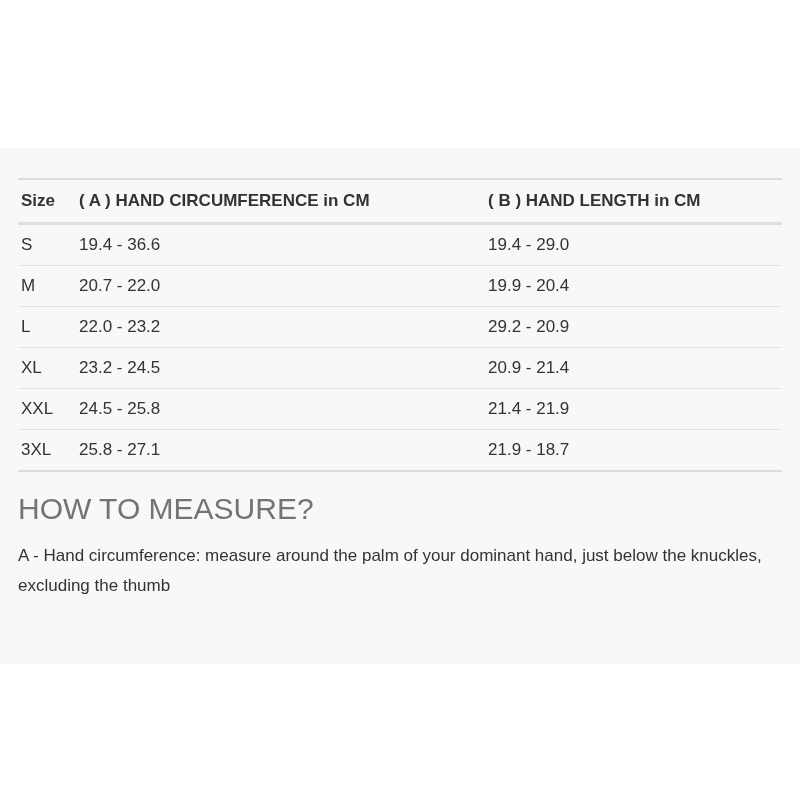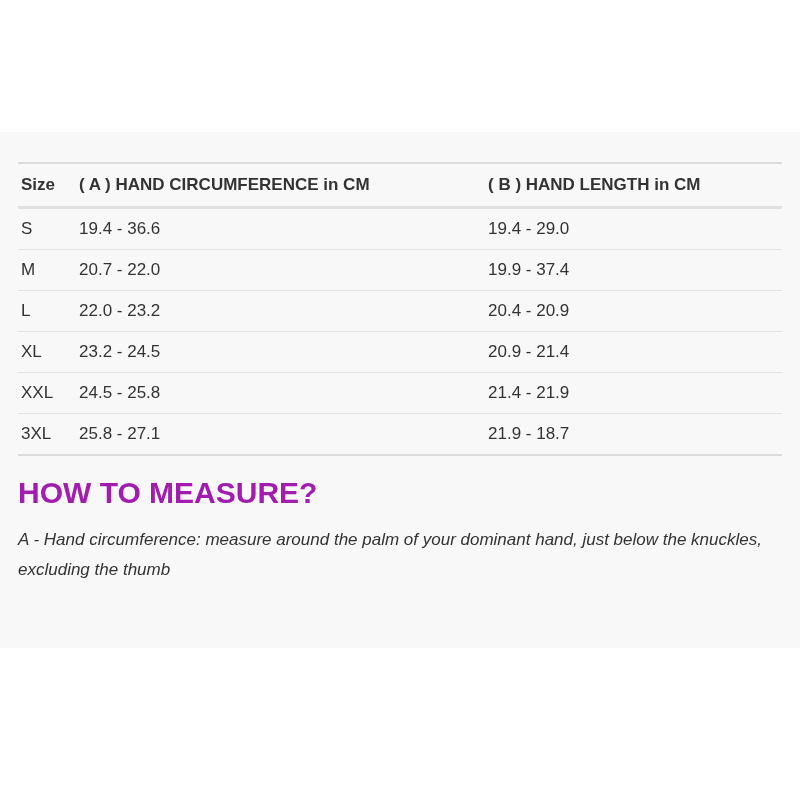--- a/index.html
+++ b/index.html
@@ -11,21 +11,21 @@
   }
   .page {
     position: relative;
     width: 800px;
     height: 800px;
     background: #ffffff;
     overflow: hidden;
   }
   .band {
     position: absolute;
-    top: 132px;
+    top: 148px;
     left: 0;
     width: 800px;
     height: 516px;
     background: #f8f8f8;
     box-sizing: border-box;
     padding: 30px 18px 0 18px;
   }
   table.size-table {
     width: 764px;
     border-collapse: collapse;
@@ -57,31 +57,30 @@
   table.size-table tbody tr:last-child td {
     border-bottom: none;
   }
   table.size-table th:first-child,
   table.size-table td:first-child {
     padding-left: 3px;
   }
   .measure-heading {
     margin: 20px 0 0 0;
     font-size: 30px;
-    font-weight: 700;
+    font-weight: 400;
     letter-spacing: 0;
-    color: #a21caf;
+    color: #737373;
   }
   .instruction {
     margin: 0;
     font-size: 17px;
     line-height: 30px;
     color: #333333;
     max-width: 764px;
-    font-style: italic;
   }
   .instruction.first {
     margin-top: 15px;
   }
 </style>
 </head>
 <body>
 
 <div class="page">
   <section class="band">
@@ -101,26 +100,26 @@
       </thead>
       <tbody>
         <tr>
           <td>S</td>
           <td>19.4 - 36.6</td>
           <td>19.4 - 29.0</td>
         </tr>
         <tr>
           <td>M</td>
           <td>20.7 - 22.0</td>
-          <td>19.9 - 37.4</td>
+          <td>19.9 - 20.4</td>
         </tr>
         <tr>
           <td>L</td>
           <td>22.0 - 23.2</td>
-          <td>20.4 - 20.9</td>
+          <td>29.2 - 20.9</td>
         </tr>
         <tr>
           <td>XL</td>
           <td>23.2 - 24.5</td>
           <td>20.9 - 21.4</td>
         </tr>
         <tr>
           <td>XXL</td>
           <td>24.5 - 25.8</td>
           <td>21.4 - 21.9</td>

